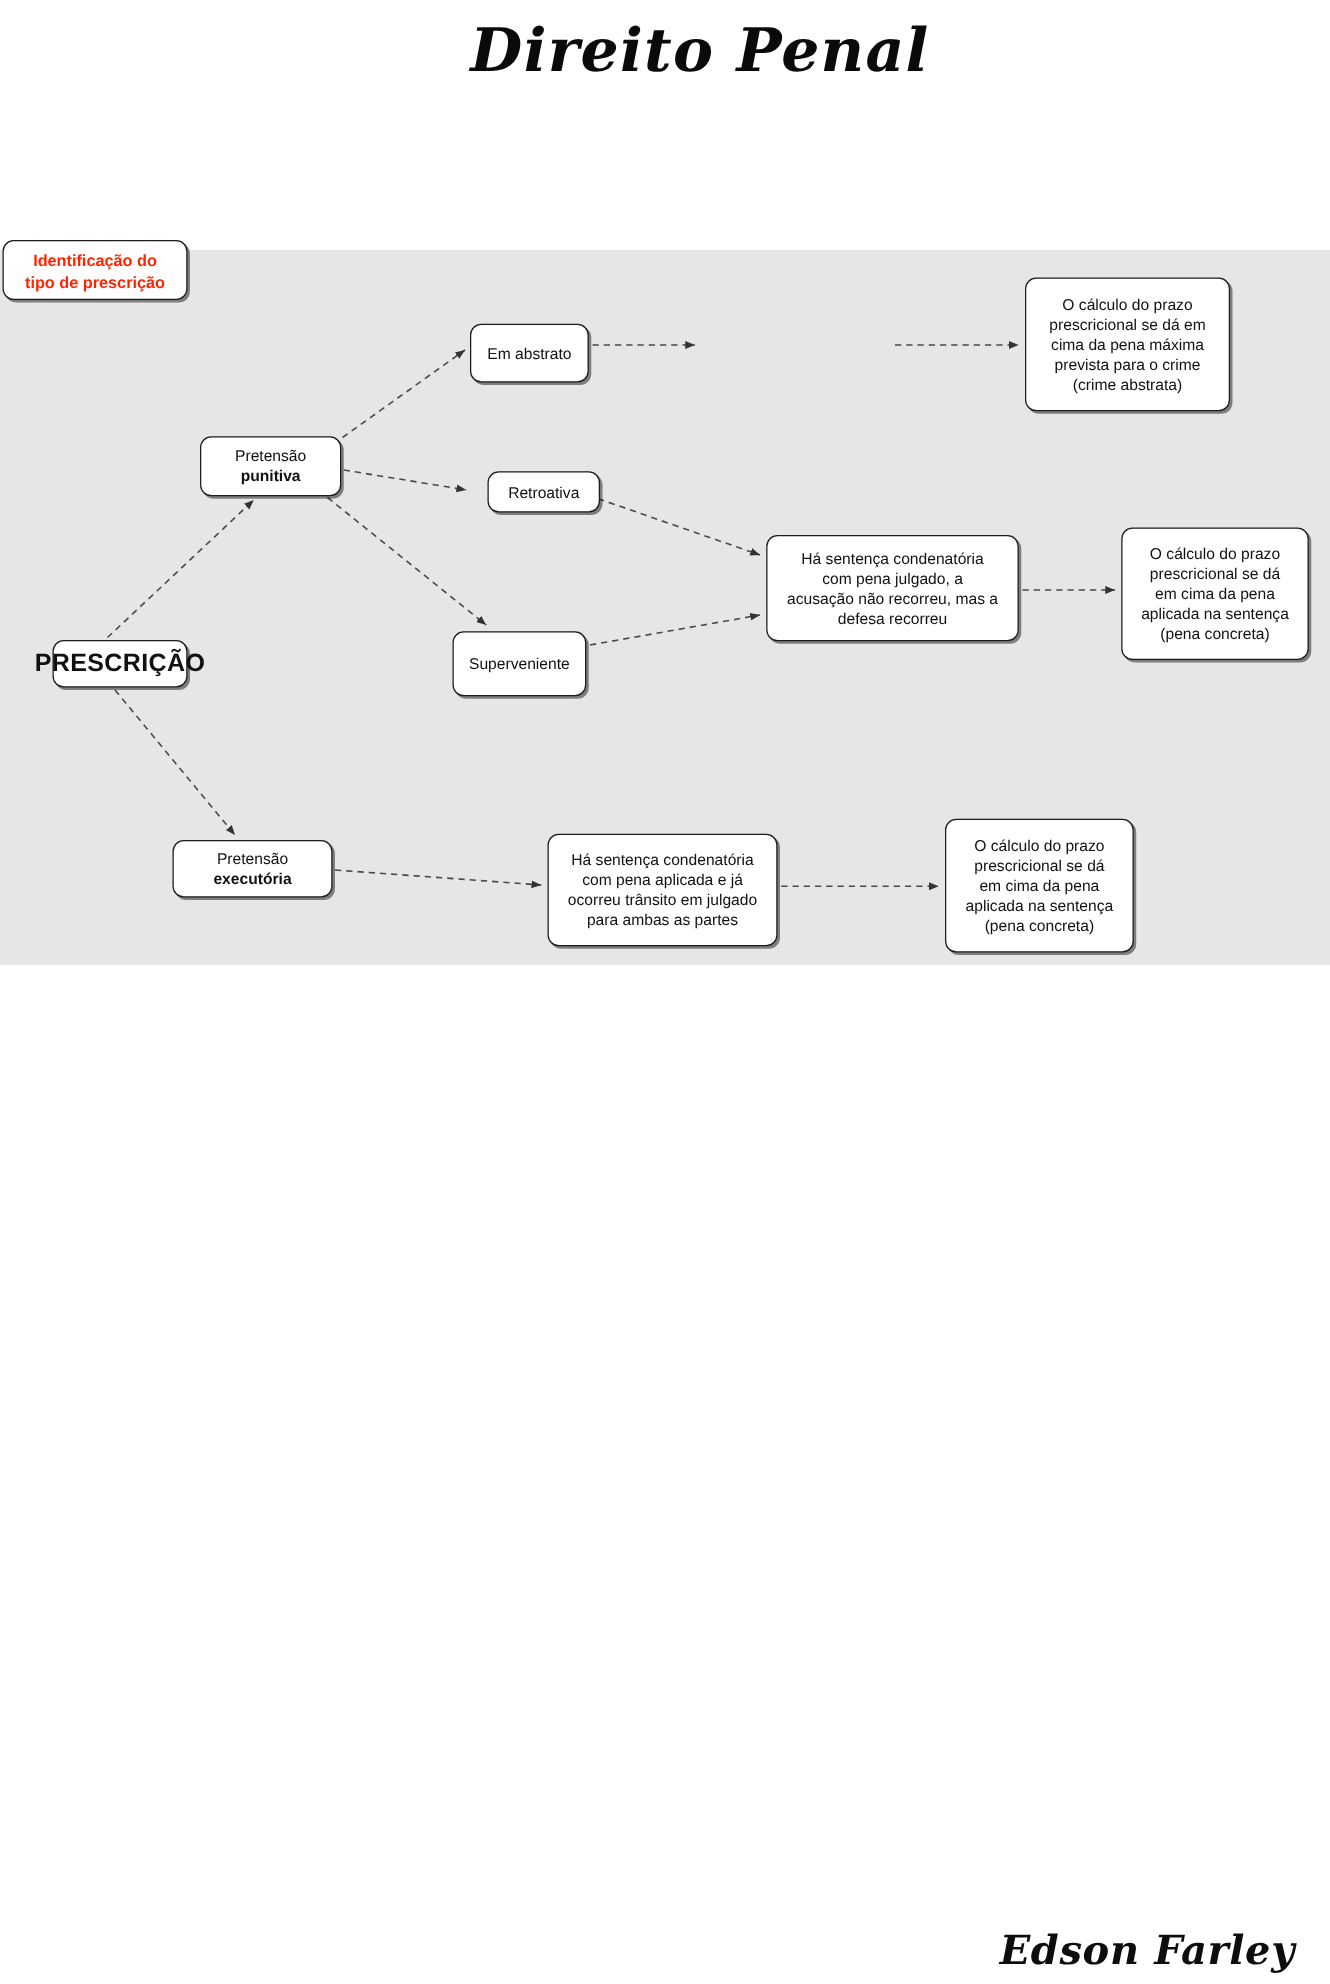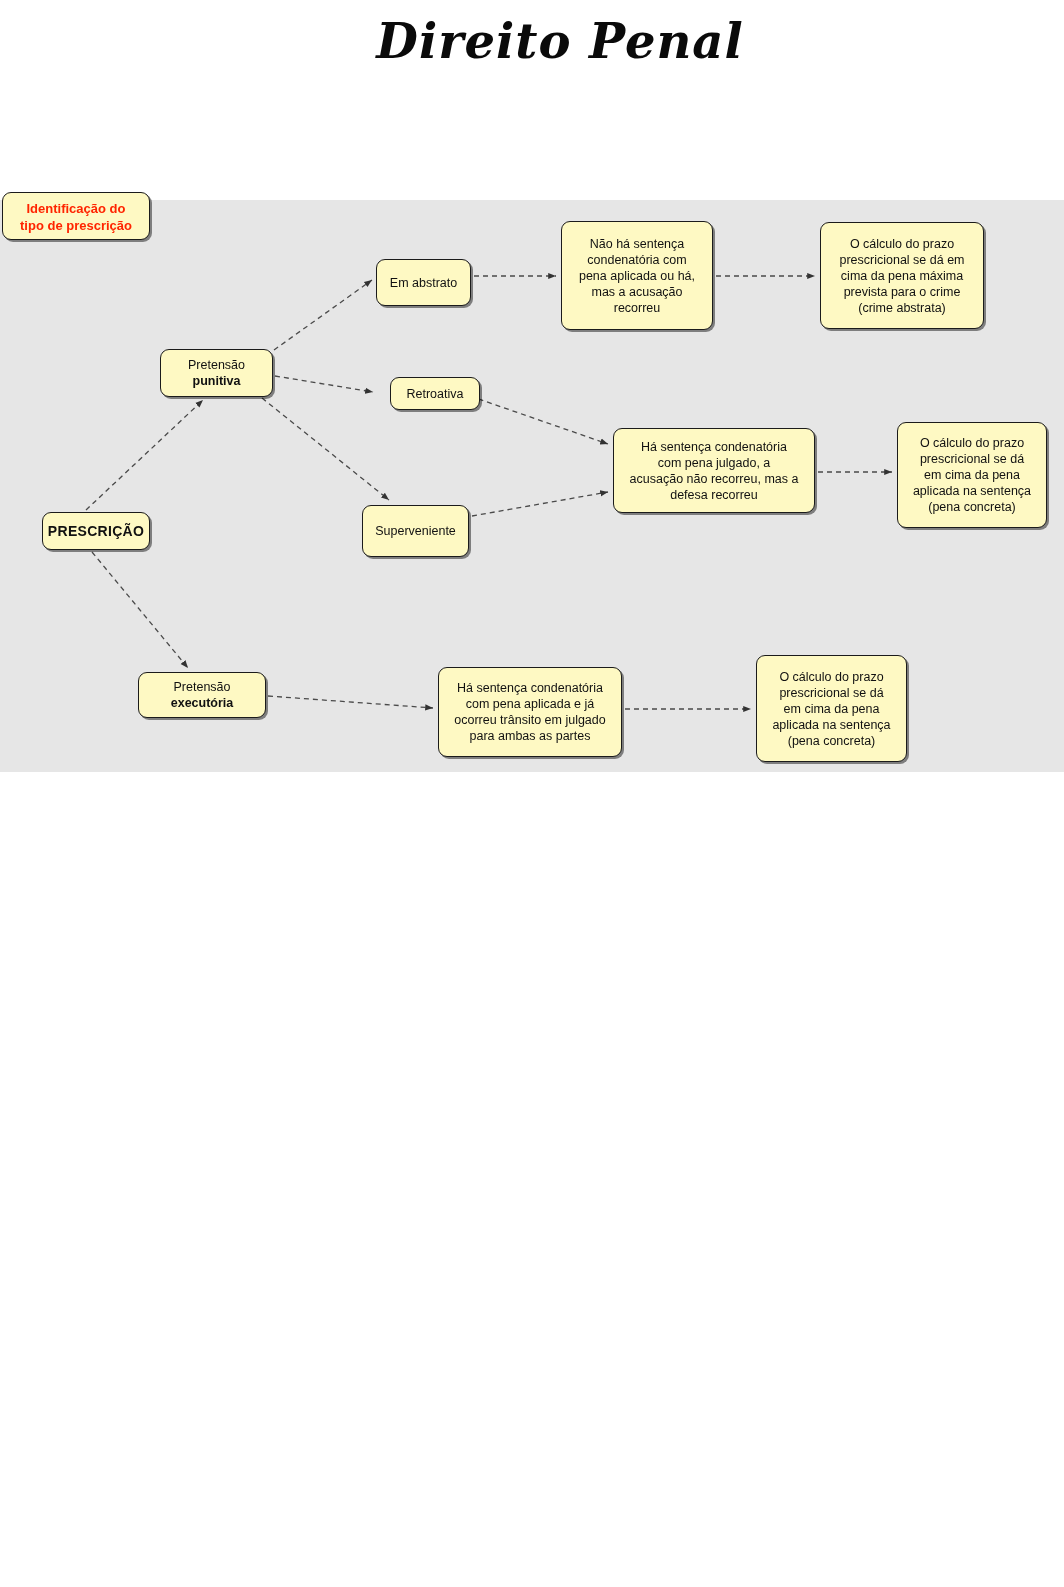--- a/index.html
+++ b/index.html
@@ -52,21 +52,21 @@
     left: 0;
     top: 0;
     width: 1064px;
     height: 572px;
     overflow: visible;
   }
   
   .node {
     position: absolute;
     box-sizing: border-box;
-    background: #fef9c3;
+    background: #ffffff;
     border: 1.6px solid #1b1b1b;
     border-radius: 9px;
     box-shadow: 2px 2px 0 rgba(0,0,0,0.45);
     display: flex;
     align-items: center;
     justify-content: center;
     text-align: center;
     color: #111111;
     font-size: 12.5px;
     line-height: 16px;
@@ -82,21 +82,21 @@
     color: #ff2400;
     font-weight: 700;
     font-size: 13px;
     line-height: 17px;
     align-items: flex-end;
     padding-bottom: 5px;
     overflow: hidden;
   }
   .node.strong {
     font-weight: 700;
-    font-size: 14px;
+    font-size: 20px;
     letter-spacing: 0.3px;
     align-items: center;
   }
 
   
   #n-legend   { left: 2px;   top: -8px;  width: 148px; height: 48px; }
   #n-prescr   { left: 42px;  top: 312px; width: 108px; height: 38px; }
   #n-punitiva { left: 160px; top: 149px; width: 113px; height: 48px; }
   #n-execut   { left: 138px; top: 472px; width: 128px; height: 46px; }
   #n-abstrato { left: 376px; top: 59px;  width: 95px;  height: 47px; }
@@ -184,29 +184,20 @@
     </div>
 
     <div class="node" id="n-retro">
       <span class="l">Retroativa</span>
     </div>
 
     <div class="node" id="n-super">
       <span class="l">Superveniente</span>
     </div>
 
-    <div class="node" id="n-nao-ha">
-      <span>
-        <span class="l">Não há sentença</span>
-        <span class="l">condenatória com</span>
-        <span class="l">pena aplicada ou há,</span>
-        <span class="l">mas a acusação</span>
-        <span class="l">recorreu</span>
-      </span>
-    </div>
 
     <div class="node" id="n-ha-1">
       <span>
         <span class="l">Há sentença condenatória</span>
         <span class="l">com pena julgado, a</span>
         <span class="l">acusação não recorreu, mas a</span>
         <span class="l">defesa recorreu</span>
       </span>
     </div>
 
@@ -244,14 +235,15 @@
         <span class="l">O cálculo do prazo</span>
         <span class="l">prescricional se dá</span>
         <span class="l">em cima da pena</span>
         <span class="l">aplicada na sentença</span>
         <span class="l">(pena concreta)</span>
       </span>
     </div>
 
   </div>
 
+  <div class="signature">Edson Farley</div>
 
 </div>
 
 </body></html>

